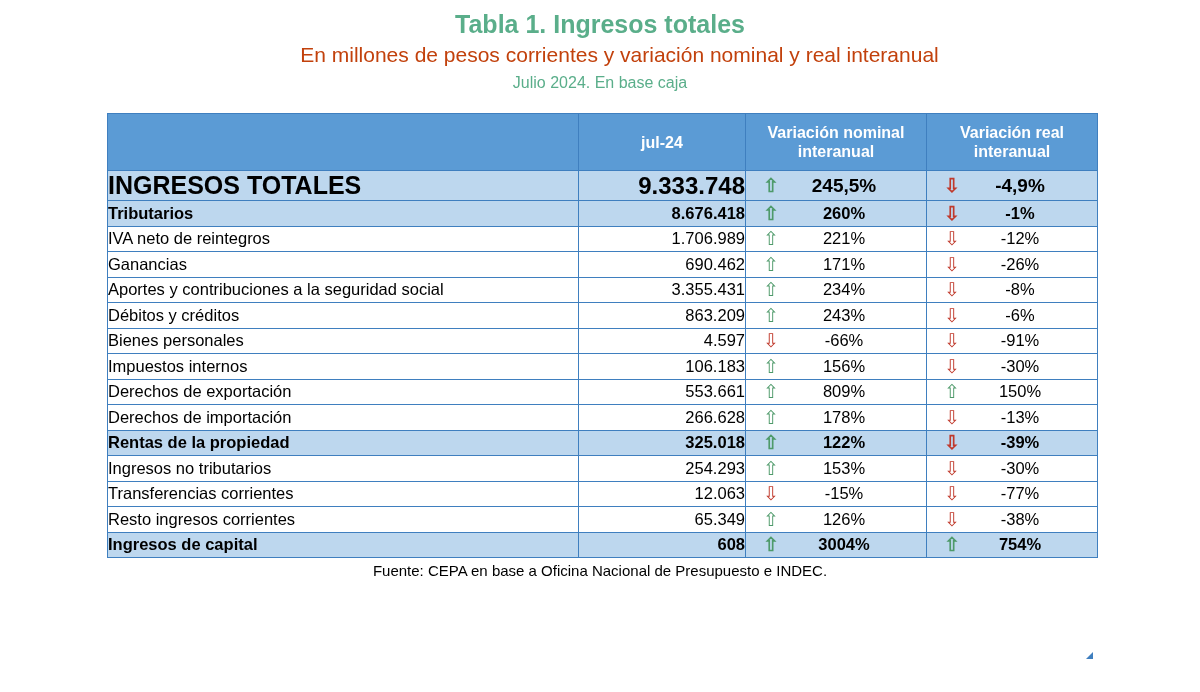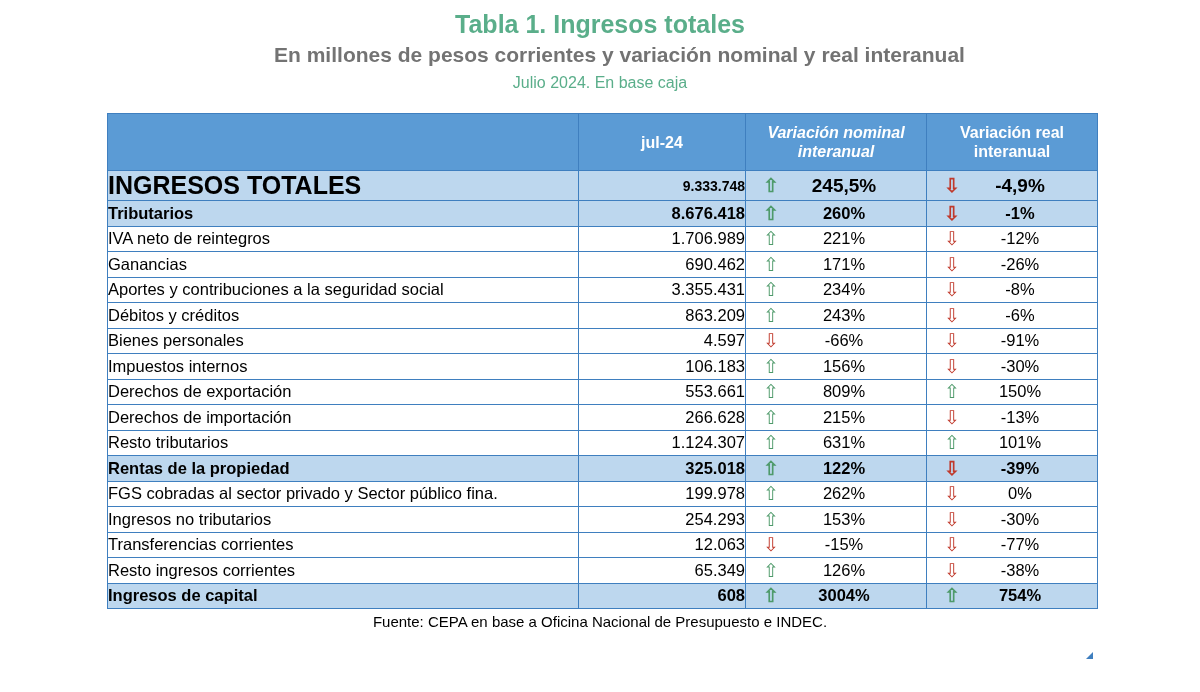--- a/index.html
+++ b/index.html
@@ -24,24 +24,24 @@
     text-align: center;
     padding-top: 8px;
   }
   .title-main {
     color: #5aae8a;
     font-size: 25px;
     line-height: 33px;
     font-weight: bold;
   }
   .title-sub1 {
-    color: #737373;
+    color: #c2410c;
     font-size: 21px;
     line-height: 28px;
-    font-weight: bold;
+    font-weight: normal;
     margin-left: 39px;
   }
   .title-sub2 {
     color: #5aae8a;
     font-size: 16px;
     line-height: 28px;
     font-weight: normal;
   }
   .table-wrap {
     margin: 6px auto 0 auto;
@@ -63,21 +63,21 @@
     color: #ffffff;
     font-size: 16px;
     font-weight: bold;
     text-align: center;
     height: 56px;
     line-height: 19px;
     padding: 2px 4px;
   }
   thead th.h-label { width: 470px; }
   thead th.h-value { width: 166px; }
-  thead th.h-nom   { width: 180px; font-style: italic; }
+  thead th.h-nom   { width: 180px; }
   thead th.h-real  { width: 170px; }
 
   tbody tr { height: 25.5px; }
 
   td.label {
     padding-left: 8px;
     font-size: 16.5px;
     white-space: nowrap;
     overflow: hidden;
   }
@@ -109,21 +109,21 @@
     text-align: center;
     font-size: 19px;
     line-height: 1;
   }
   .arrow.up { color: #4e9a6a; }
   .arrow.down { color: #c0392b; }
 
   
   tr.level-0 td { background: #bdd7ee; font-weight: bold; font-size: 19px; }
   tr.level-0 td.label { font-size: 25px; }
-  tr.level-0 td.value { font-size: 14px; }
+  tr.level-0 td.value { font-size: 24px; }
   tr.level-0 td.varia { font-size: 19px; }
   tr.level-1 td { background: #bdd7ee; font-weight: bold; }
   tr.level-2 td { background: #ffffff; }
 
   .footer {
     text-align: center;
     font-size: 15px;
     color: #000000;
     margin-top: 4px;
   }
@@ -302,79 +302,47 @@
                 <span class="pct">150%</span>
               </div>
             </td>
           </tr>
           <tr class="level-2">
             <td class="label">Derechos de importación</td>
             <td class="value">266.628</td>
             <td class="varia">
               <div class="var-inner">
                 <span class="arrow up">⇧</span>
-                <span class="pct">215%</span>
+                <span class="pct">178%</span>
               </div>
             </td>
             <td class="varia">
               <div class="var-inner">
                 <span class="arrow down">⇩</span>
                 <span class="pct">-13%</span>
-              </div>
-            </td>
-          </tr>
-          <tr class="level-2">
-            <td class="label">Resto tributarios</td>
-            <td class="value">1.124.307</td>
-            <td class="varia">
-              <div class="var-inner">
-                <span class="arrow up">⇧</span>
-                <span class="pct">631%</span>
-              </div>
-            </td>
-            <td class="varia">
-              <div class="var-inner">
-                <span class="arrow up">⇧</span>
-                <span class="pct">101%</span>
               </div>
             </td>
           </tr>
           <tr class="level-1">
             <td class="label">Rentas de la propiedad</td>
             <td class="value">325.018</td>
             <td class="varia">
               <div class="var-inner">
                 <span class="arrow up">⇧</span>
                 <span class="pct">122%</span>
               </div>
             </td>
             <td class="varia">
               <div class="var-inner">
                 <span class="arrow down">⇩</span>
                 <span class="pct">-39%</span>
               </div>
             </td>
           </tr>
           <tr class="level-2">
-            <td class="label">FGS cobradas al sector privado y Sector público fina.</td>
-            <td class="value">199.978</td>
-            <td class="varia">
-              <div class="var-inner">
-                <span class="arrow up">⇧</span>
-                <span class="pct">262%</span>
-              </div>
-            </td>
-            <td class="varia">
-              <div class="var-inner">
-                <span class="arrow down">⇩</span>
-                <span class="pct">0%</span>
-              </div>
-            </td>
-          </tr>
-          <tr class="level-2">
             <td class="label">Ingresos no tributarios</td>
             <td class="value">254.293</td>
             <td class="varia">
               <div class="var-inner">
                 <span class="arrow up">⇧</span>
                 <span class="pct">153%</span>
               </div>
             </td>
             <td class="varia">
               <div class="var-inner">

